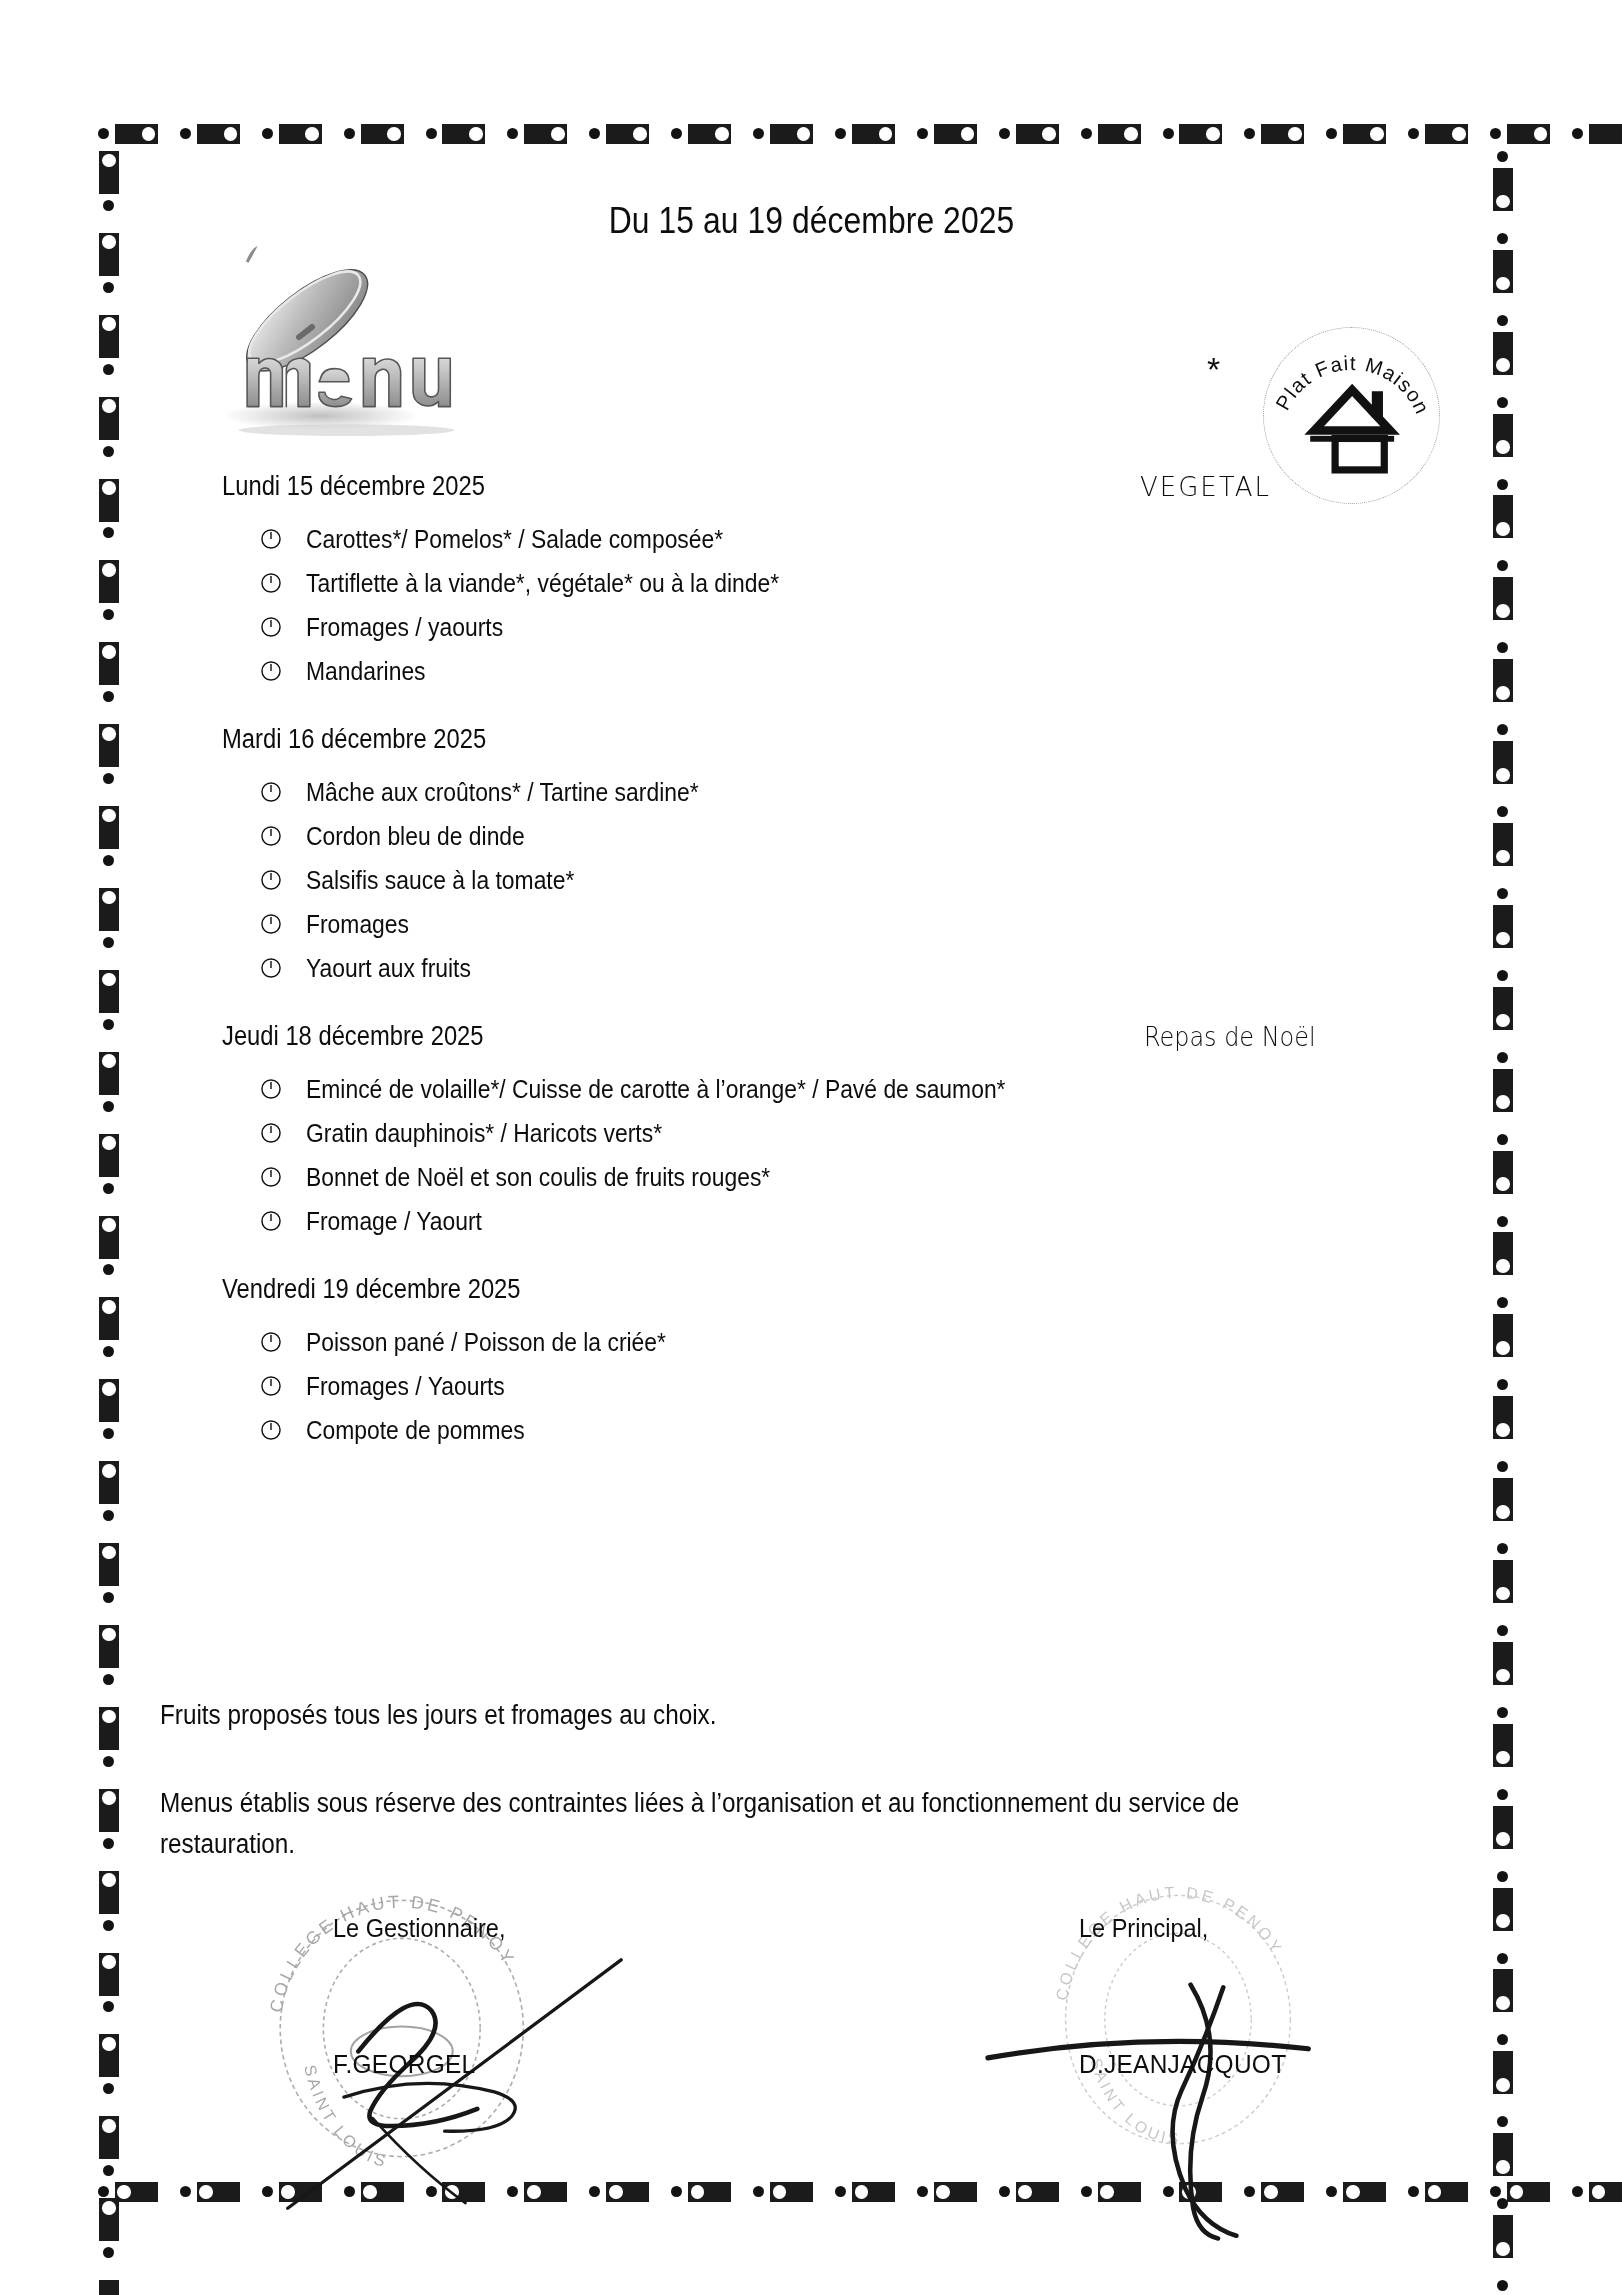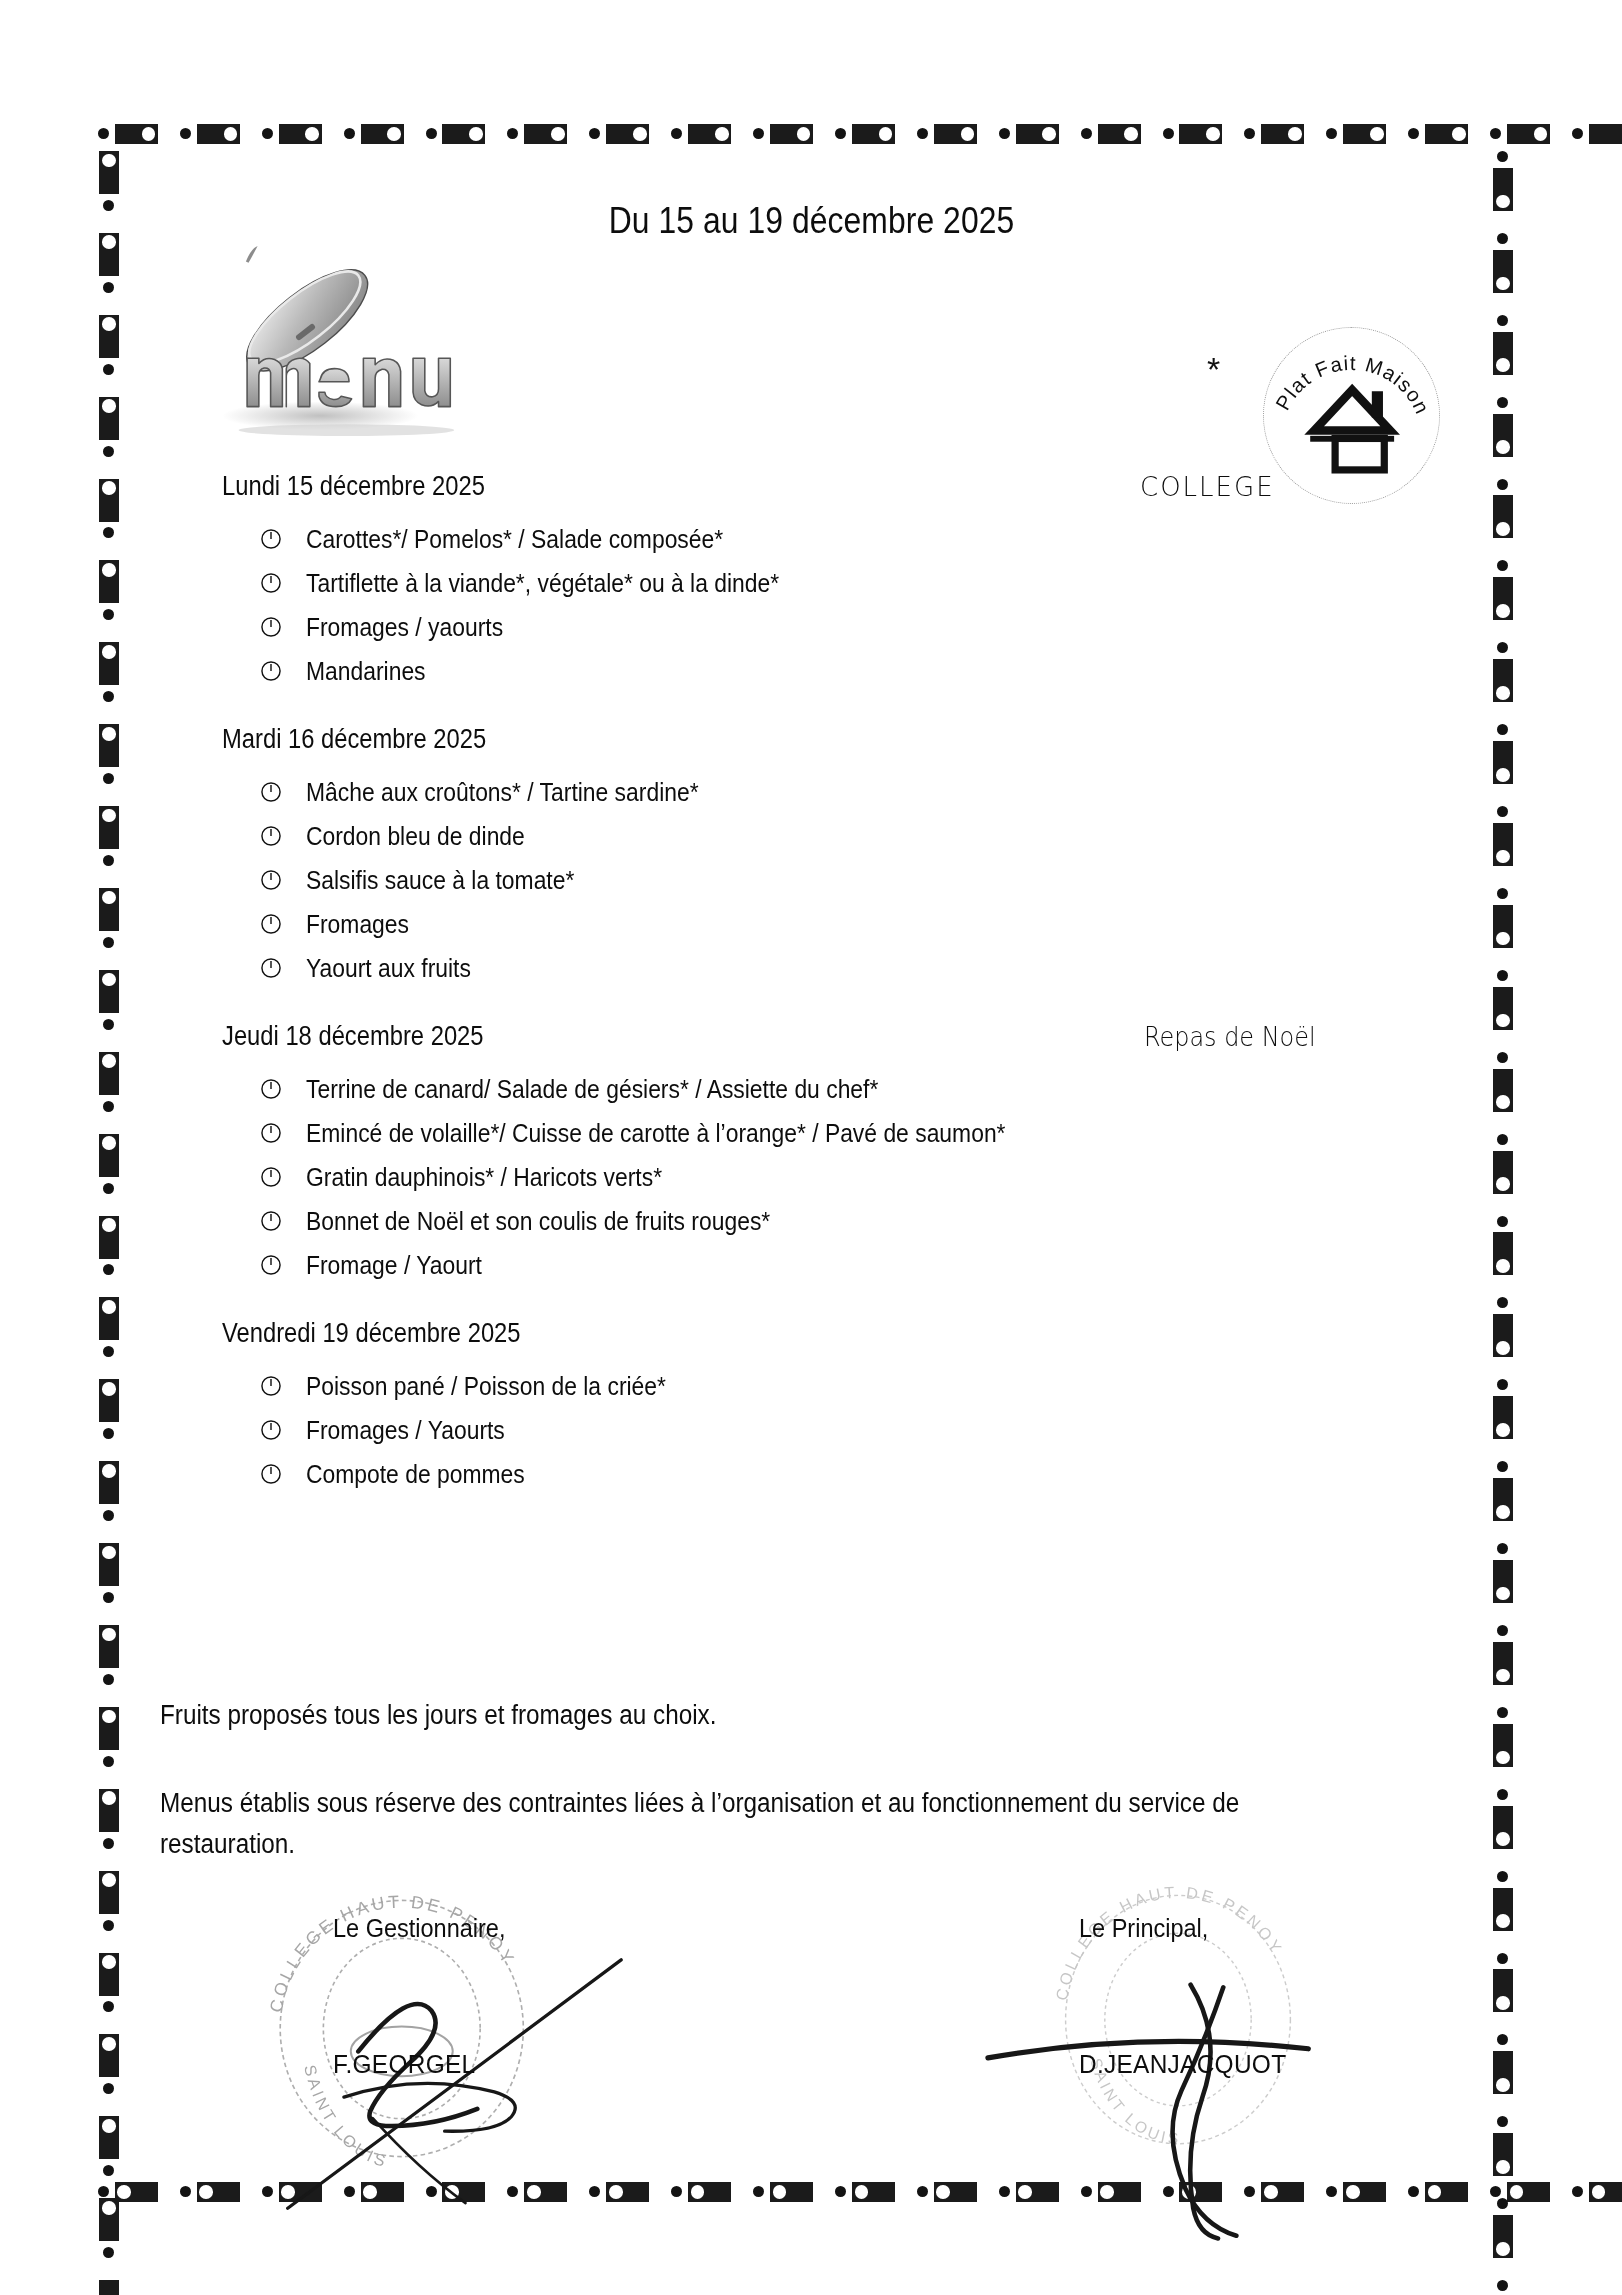--- a/index.html
+++ b/index.html
@@ -730,21 +730,21 @@
 
       <rect x="110" y="170" width="75" height="48" fill="none" stroke="#111" stroke-width="11"></rect>
     </svg>
   </div>
 
   <div id="content">
 
     <section class="day-block">
       <div class="day-head">
         <div class="day-name">Lundi 15 décembre 2025</div>
-        <div class="day-tag vegetal">COLLEGE</div>
+        <div class="day-tag vegetal">VEGETAL</div>
       </div>
       <ul class="dishes">
         <li>
           <svg class="clock" viewBox="0 0 34 34" aria-hidden="true">
               <circle cx="17" cy="17" r="14" fill="none" stroke="#111" stroke-width="2.2"></circle>
               <line x1="17" y1="17" x2="17" y2="6" stroke="#111" stroke-width="2.2"></line>
             </svg>
           <span class="txt">Carottes*/ Pomelos* / Salade composée*</span>
         </li>
         <li>
@@ -813,27 +813,20 @@
         </li>
       </ul>
     </section>
 
     <section class="day-block" style="margin-top:31px">
       <div class="day-head">
         <div class="day-name">Jeudi 18 décembre 2025</div>
         <div class="day-tag noel">Repas de Noël</div>
       </div>
       <ul class="dishes">
-        <li>
-          <svg class="clock" viewBox="0 0 34 34" aria-hidden="true">
-              <circle cx="17" cy="17" r="14" fill="none" stroke="#111" stroke-width="2.2"></circle>
-              <line x1="17" y1="17" x2="17" y2="6" stroke="#111" stroke-width="2.2"></line>
-            </svg>
-          <span class="txt">Terrine de canard/ Salade de gésiers* / Assiette du chef*</span>
-        </li>
         <li>
           <svg class="clock" viewBox="0 0 34 34" aria-hidden="true">
               <circle cx="17" cy="17" r="14" fill="none" stroke="#111" stroke-width="2.2"></circle>
               <line x1="17" y1="17" x2="17" y2="6" stroke="#111" stroke-width="2.2"></line>
             </svg>
           <span class="txt">Emincé de volaille*/ Cuisse de carotte à l’orange* / Pavé de saumon*</span>
         </li>
         <li>
           <svg class="clock" viewBox="0 0 34 34" aria-hidden="true">
               <circle cx="17" cy="17" r="14" fill="none" stroke="#111" stroke-width="2.2"></circle>

